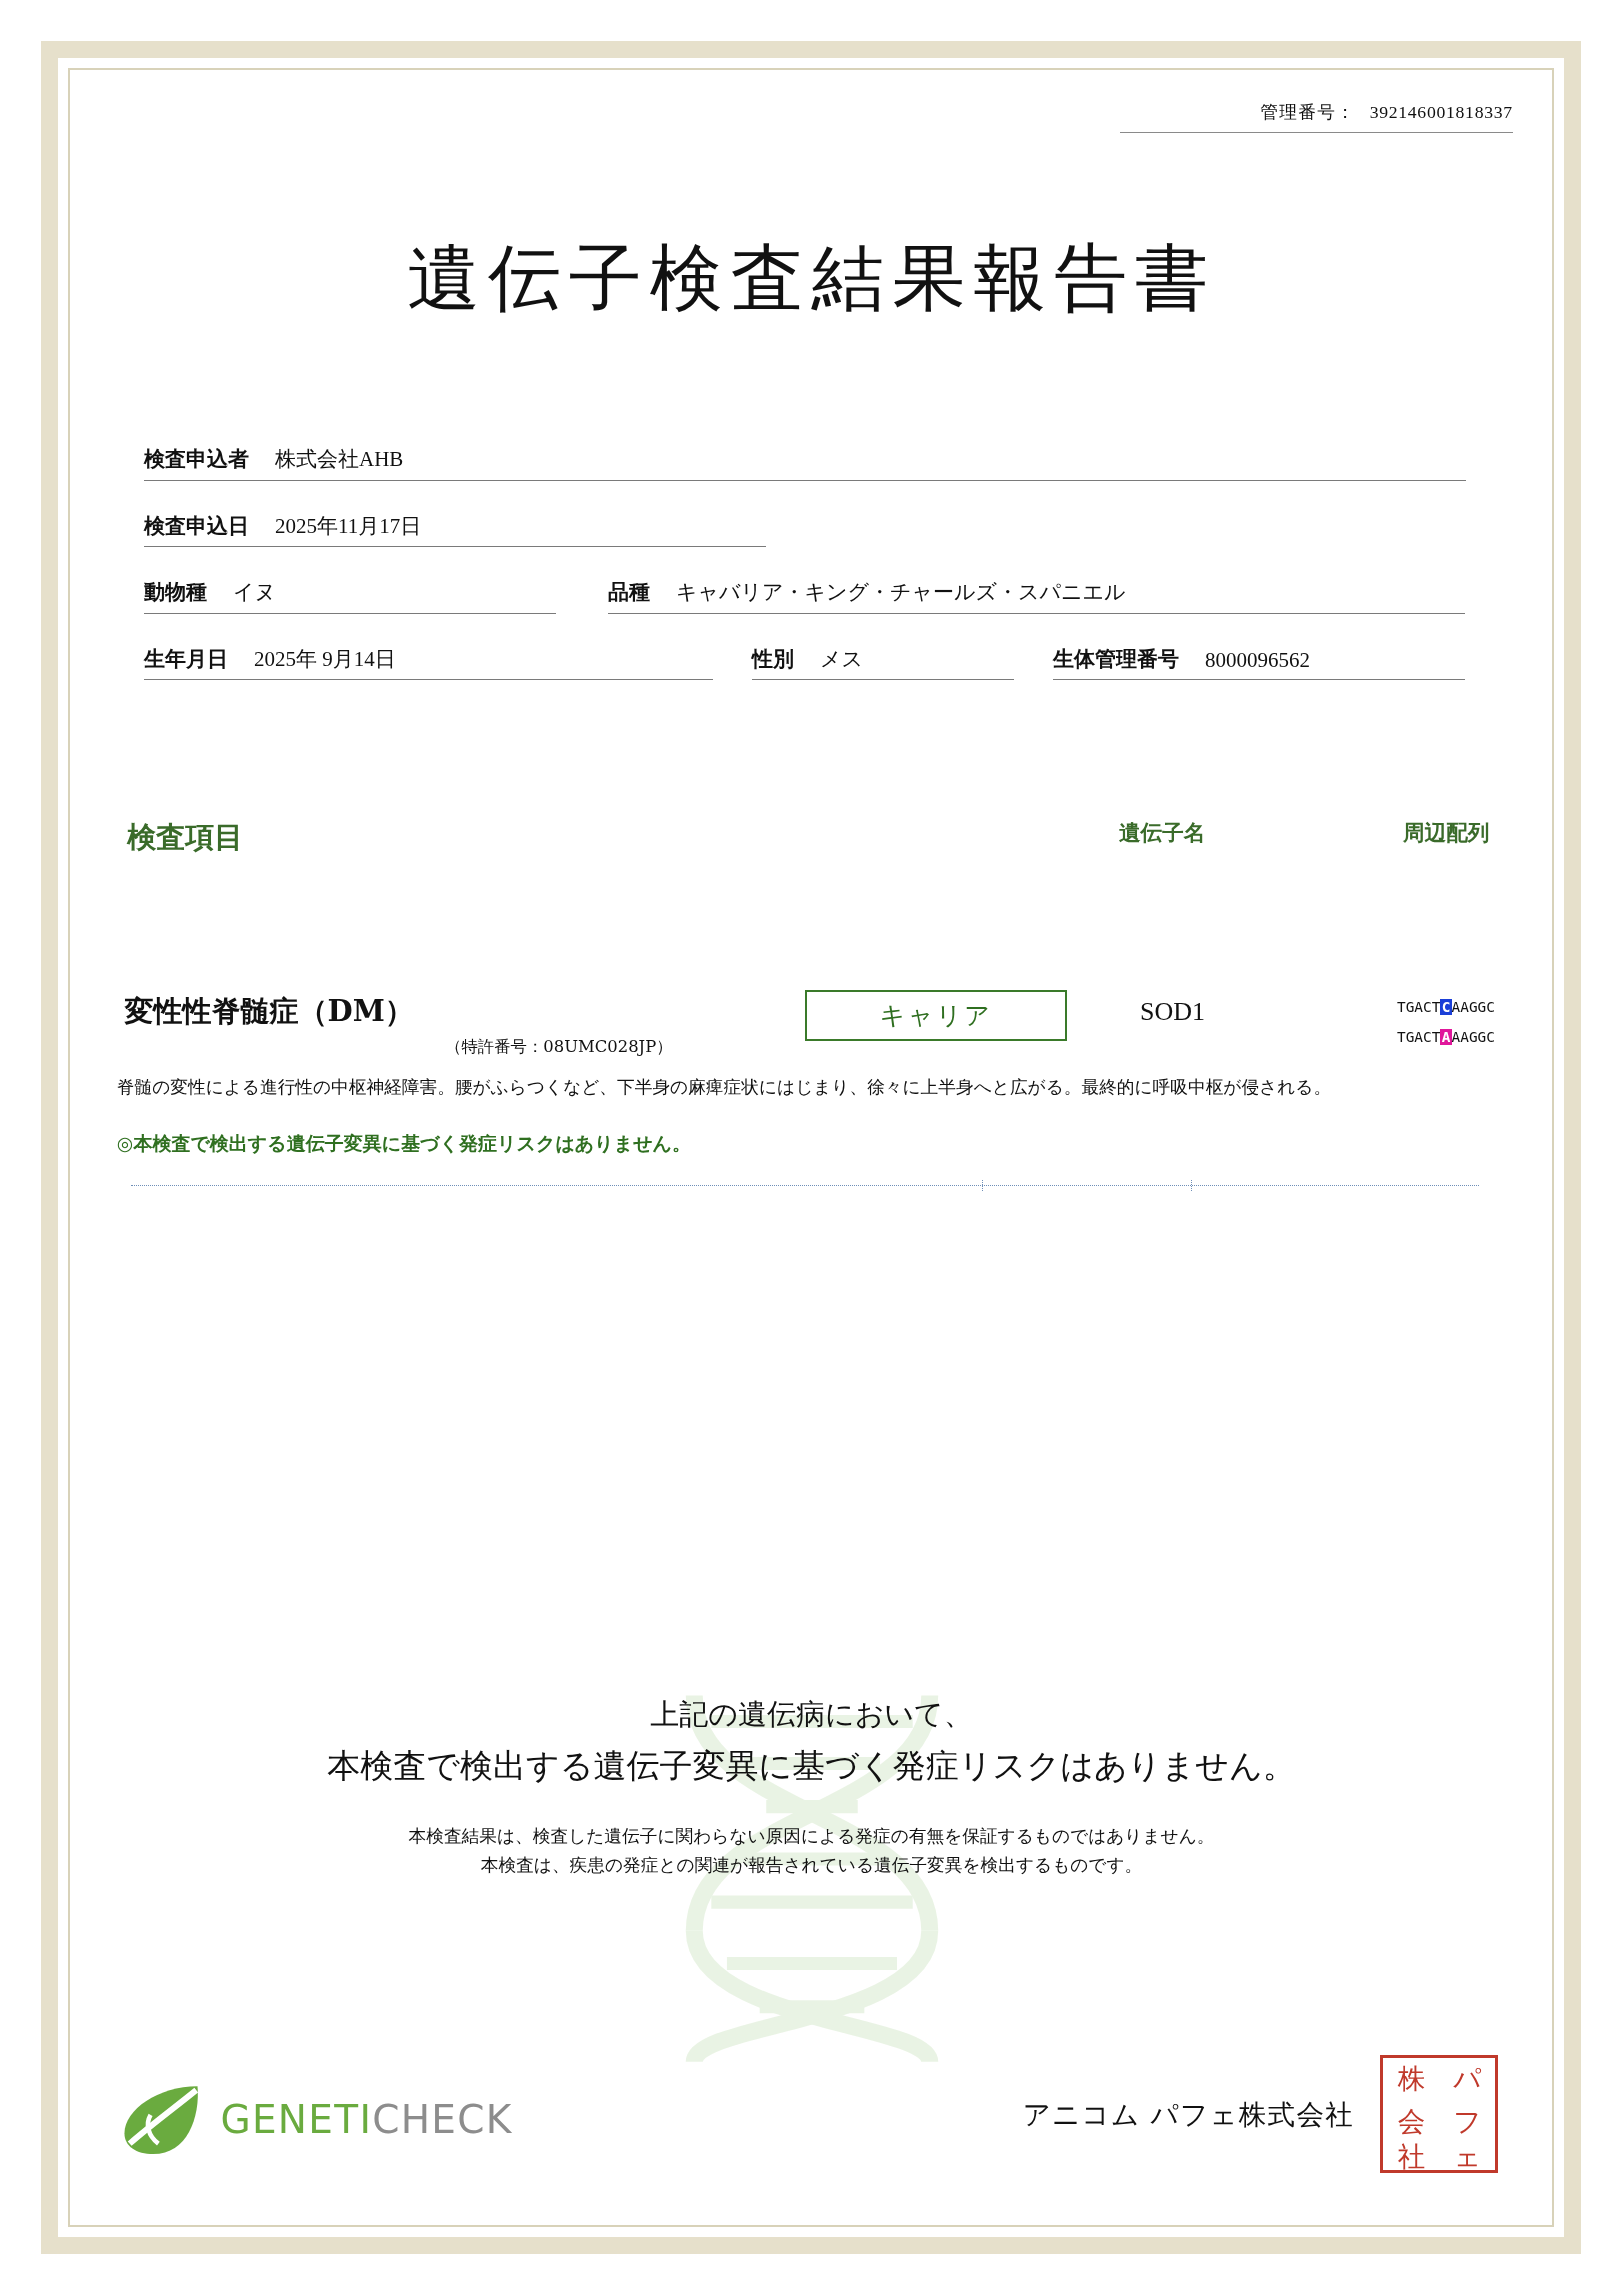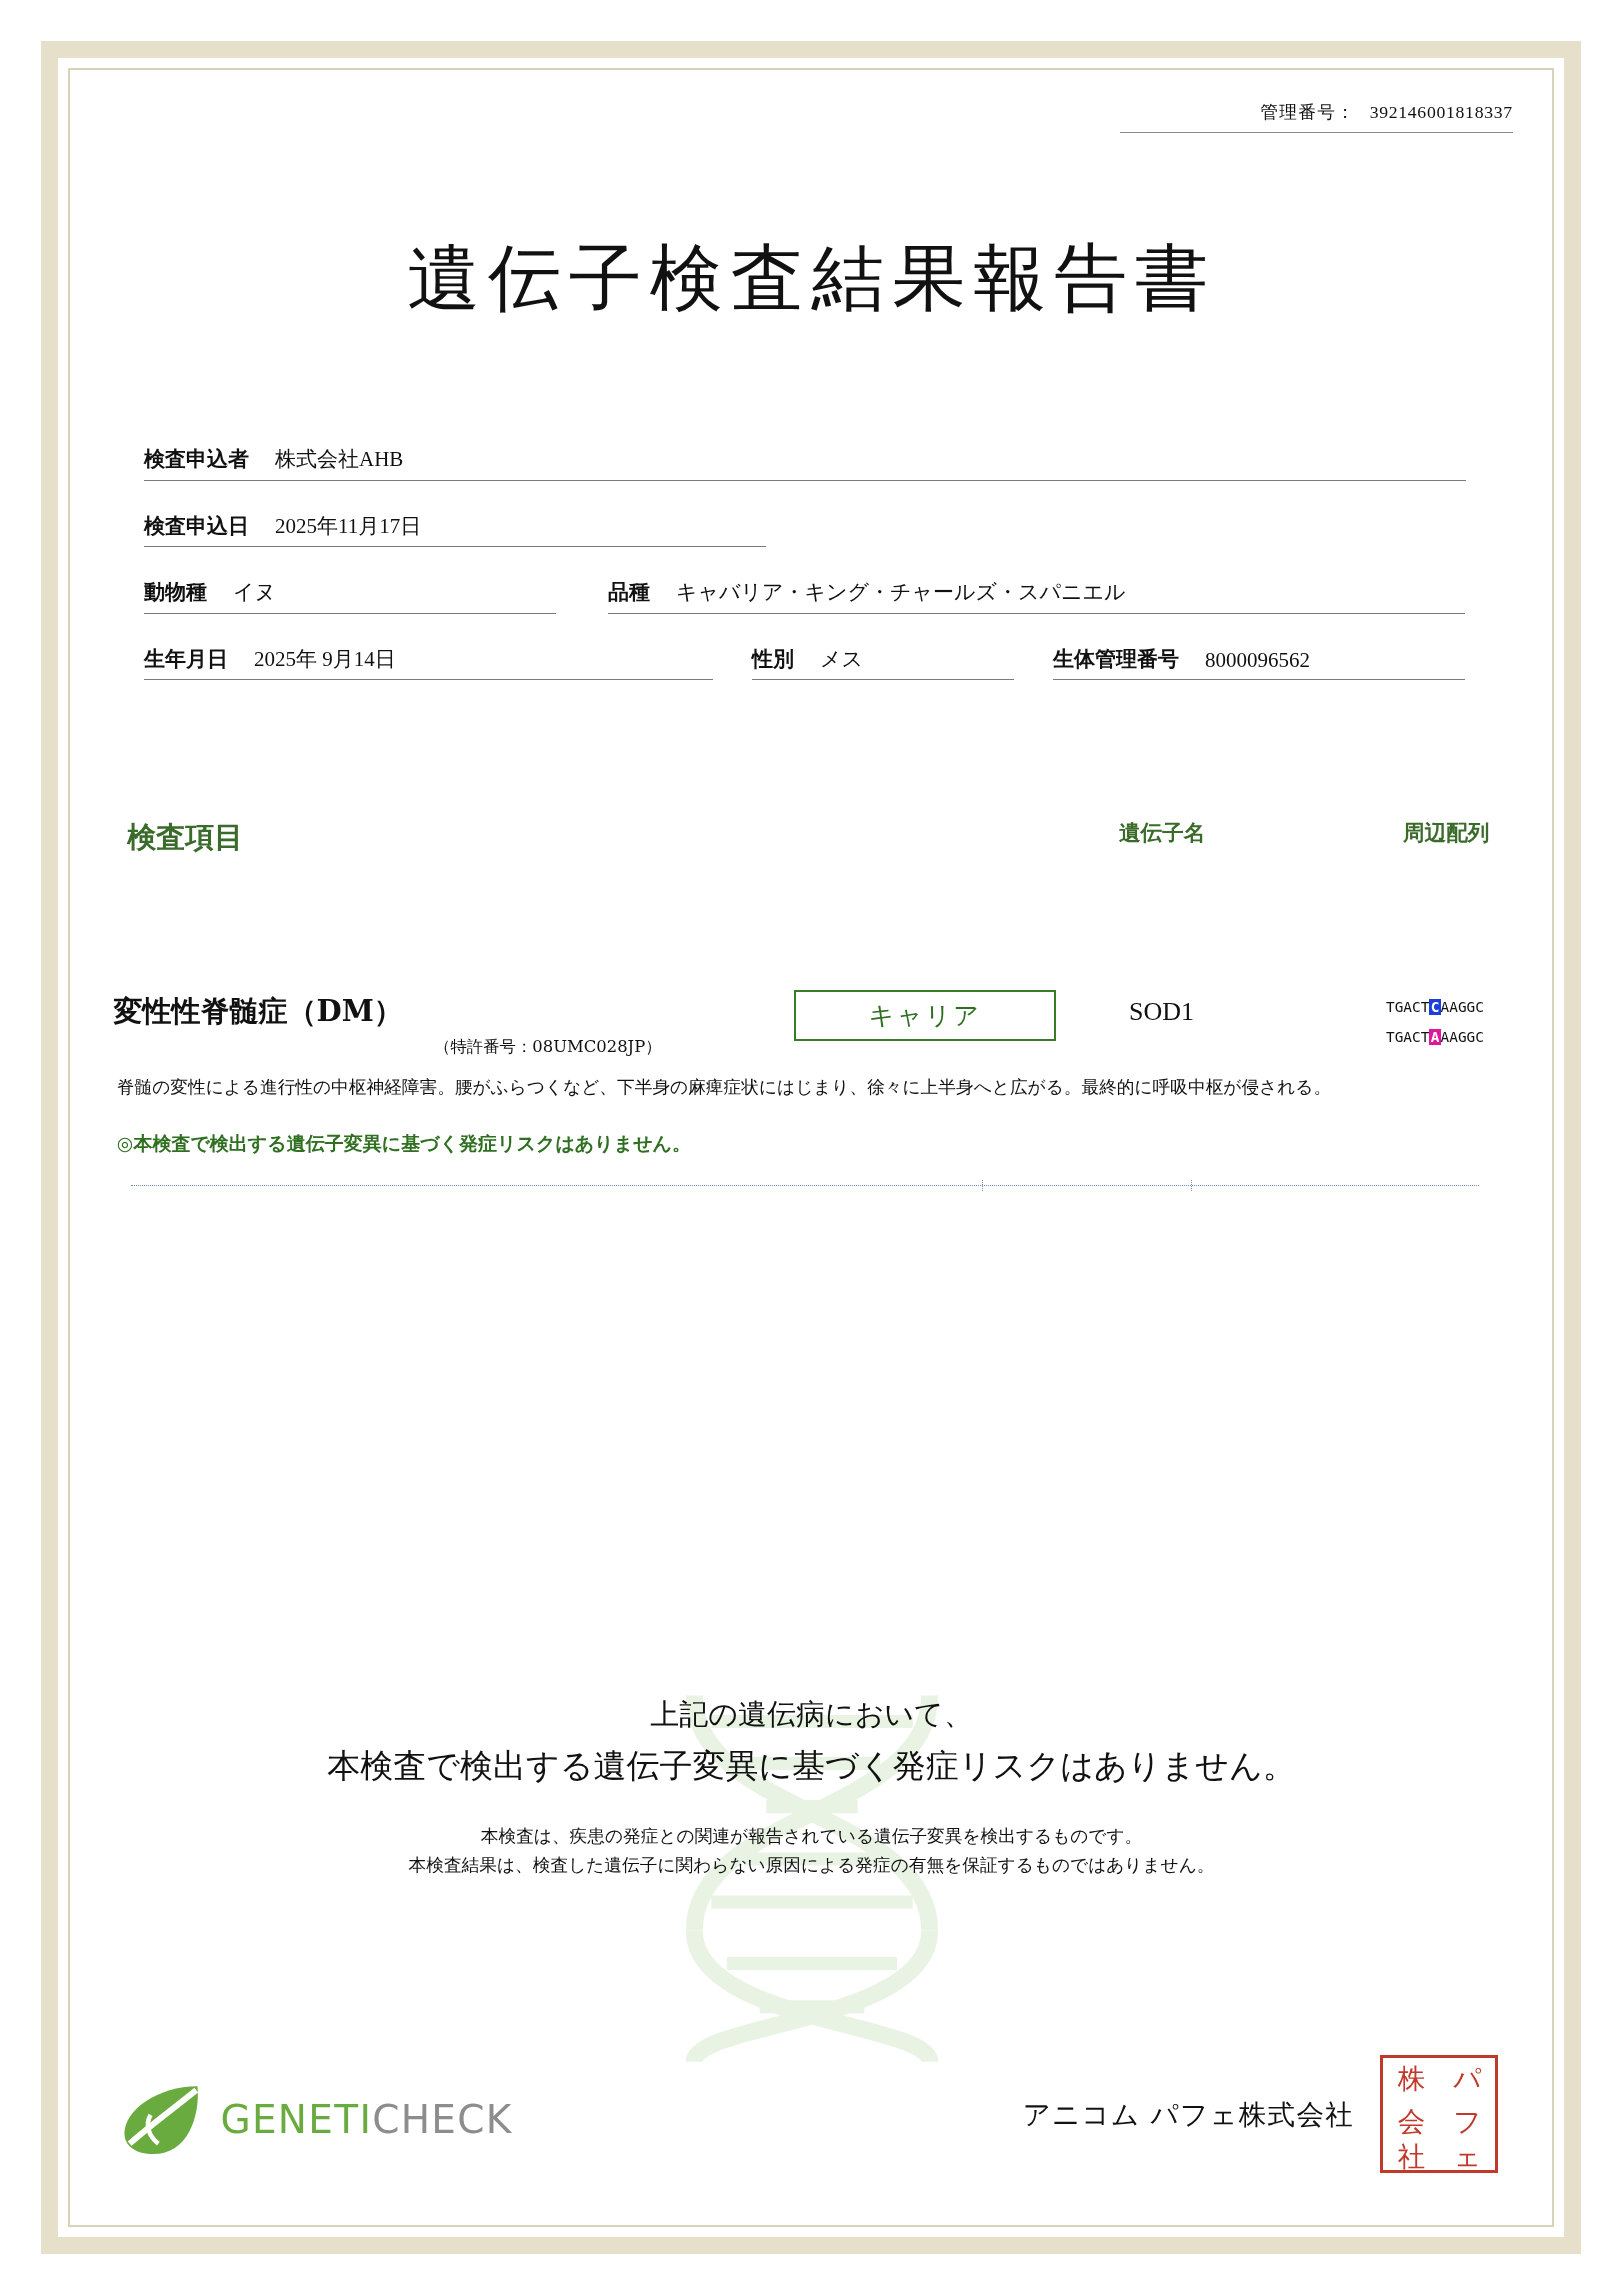--- a/index.html
+++ b/index.html
@@ -154,21 +154,21 @@
     top: 0;
     font-size: 21.6px;
     font-weight: bold;
     color: #3a6b2a;
     font-family: "DejaVu Serif", "Liberation Serif", serif;
   }
 
   .result-row {
     position: absolute;
     top: 910px;
-    left: 2px;
+    left: 13px;
     width: 1374px;
     height: 72px;
   }
   .disease-name {
     position: absolute;
     left: 6.5px;
     top: 2.6px;
     font-size: 29px;
     font-weight: bold;
     font-family: "DejaVu Serif", "Liberation Serif", serif;
@@ -451,22 +451,22 @@
         <line x1="108" y1="178" x2="262" y2="178"></line>
         <line x1="120" y1="225" x2="250" y2="225"></line>
         <line x1="145" y1="258" x2="225" y2="258"></line>
       </g>
     </svg>
 
     <div class="summary">
       <div class="line1">上記の遺伝病において、</div>
       <div class="line2">本検査で検出する遺伝子変異に基づく発症リスクはありません。</div>
       <div class="small">
+        <div>本検査結果は、検査した遺伝子に関わらない原因による発症の有無を保証するものではありません。</div>
         <div>本検査は、疾患の発症との関連が報告されている遺伝子変異を検出するものです。</div>
-        <div>本検査結果は、検査した遺伝子に関わらない原因による発症の有無を保証するものではありません。</div>
       </div>
     </div>
 
     <div class="logo">
       <svg class="mark" viewBox="0 0 128 118">
         <path d="M120 8 C 60 8, 8 44, 8 80 C 8 100, 26 112, 52 112 C 104 112, 124 56, 120 8 Z" fill="#6aab3f"></path>
         <path d="M118 14 C 86 40, 48 68, 16 96" stroke="#ffffff" stroke-width="9" fill="none"></path>
         <path d="M60 96 C 44 84, 40 66, 48 52" stroke="#ffffff" stroke-width="7" fill="none"></path>
       </svg>
       <span class="wordmark"><span class="wm-green">GENETI</span><span class="wm-gray">CHECK</span></span>

